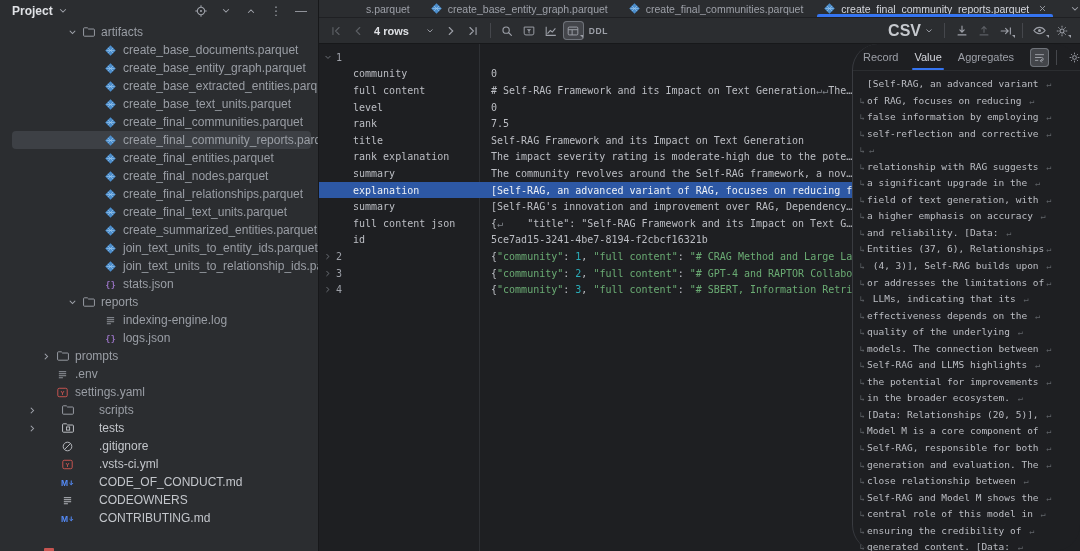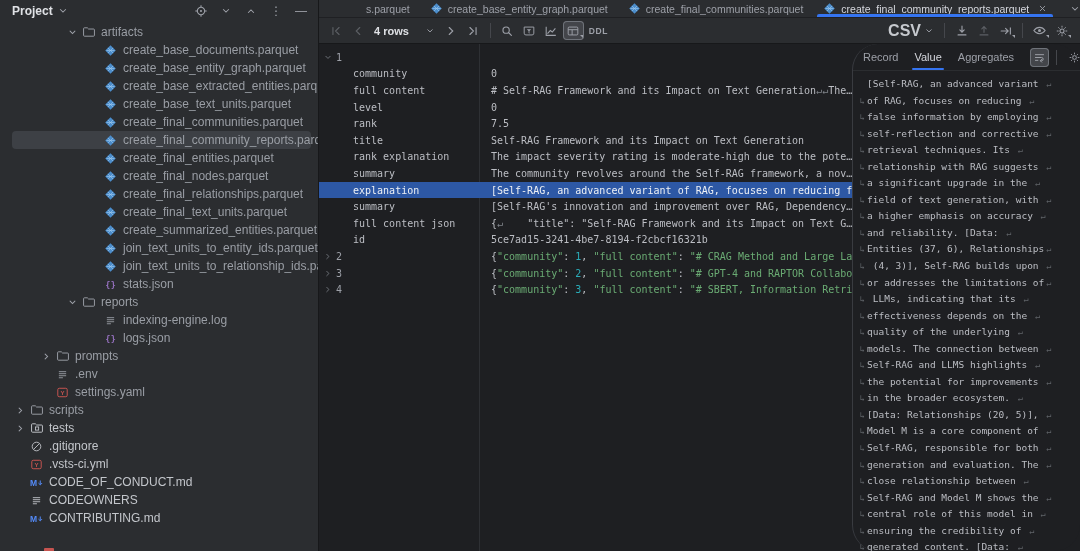--- a/index.html
+++ b/index.html
@@ -11,21 +11,21 @@
   .ph-title{font-weight:bold;font-size:12px;color:#dfe1e5;}
   .ph-spacer{flex:1;}
   .ph-icons{display:flex;align-items:center;gap:11px;color:#9da0a8;}
   .ph-icons .g{width:14px;height:14px;display:flex;align-items:center;justify-content:center;}
   .glyph-text{font-size:12px;line-height:1;color:#9da0a8;}
   .tree{flex:1;overflow:hidden;padding-top:2px;}
   .tree-row{height:18px;display:flex;align-items:center;white-space:nowrap;position:relative;color:#c3c6cb;}
   .tree-row.dim{color:#9a9ea5;}
   .tree-row.selected::before{content:'';position:absolute;left:12px;right:7px;top:0;bottom:0;background:#3d4045;border-radius:4px;}
   .tree-row>*{position:relative;}
-  .lvl1{padding-left:12px;}.lvl2{padding-left:38px;}.lvl3{padding-left:64px;}.lvl4{padding-left:86px;}
+  .lvl1{padding-left:24px;gap:19px;}.lvl2{padding-left:38px;}.lvl3{padding-left:64px;}.lvl4{padding-left:86px;}
   .chev{width:16px;flex:none;display:flex;justify-content:center;color:#9da0a8;}
   .ticon{width:17px;flex:none;display:flex;justify-content:center;margin-right:4px;}
   .partial-red{position:absolute;left:44px;bottom:0;width:10px;height:3px;background:#c75450;border-radius:1px 1px 0 0;}
   
   .main{flex:1;display:flex;flex-direction:column;min-width:0;}
   .tab-bar{height:17px;flex:none;background:#2b2d30;display:flex;align-items:stretch;border-bottom:1px solid #1f2023;overflow:hidden;}
   .tab{display:flex;align-items:center;gap:5px;padding:0 10px;font-size:10.5px;color:#9da0a8;position:relative;white-space:nowrap;}
   .tab.partial{padding-left:3px;margin-left:44px;}
   .tab.active{color:#d5d7dd;}
   .tab.active::after{content:'';position:absolute;left:4px;right:4px;bottom:0;height:3px;background:#3574f0;border-radius:2px 2px 0 0;}
@@ -591,21 +591,21 @@
                 </svg>
               </span>
 
           </span>
         </div>
         <div class="vp-content" id="vlines">
             <div class="vline"><span class="arr"></span><span>[Self-RAG, an advanced variant </span><span class="arr tail">↵</span></div>
             <div class="vline"><span class="arr">↳</span><span>of RAG, focuses on reducing </span><span class="arr tail">↵</span></div>
             <div class="vline"><span class="arr">↳</span><span>false information by employing </span><span class="arr tail">↵</span></div>
             <div class="vline"><span class="arr">↳</span><span>self-reflection and corrective </span><span class="arr tail">↵</span></div>
-            <div class="vline"><span class="arr">↳</span><span>retrieval techniques. Its </span><span class="arr tail">↵</span></div>
+            <div class="vline"><span class="arr">↳</span><span class="arr tail">↵</span></div>
             <div class="vline"><span class="arr">↳</span><span>relationship with RAG suggests </span><span class="arr tail">↵</span></div>
             <div class="vline"><span class="arr">↳</span><span>a significant upgrade in the </span><span class="arr tail">↵</span></div>
             <div class="vline"><span class="arr">↳</span><span>field of text generation, with </span><span class="arr tail">↵</span></div>
             <div class="vline"><span class="arr">↳</span><span>a higher emphasis on accuracy </span><span class="arr tail">↵</span></div>
             <div class="vline"><span class="arr">↳</span><span>and reliability. [Data: </span><span class="arr tail">↵</span></div>
             <div class="vline"><span class="arr">↳</span><span>Entities (37, 6), Relationships</span><span class="arr tail">↵</span></div>
             <div class="vline"><span class="arr">↳</span><span> (4, 3)], Self-RAG builds upon </span><span class="arr tail">↵</span></div>
             <div class="vline"><span class="arr">↳</span><span>or addresses the limitations of</span><span class="arr tail">↵</span></div>
             <div class="vline"><span class="arr">↳</span><span> LLMs, indicating that its </span><span class="arr tail">↵</span></div>
             <div class="vline"><span class="arr">↳</span><span>effectiveness depends on the </span><span class="arr tail">↵</span></div>

